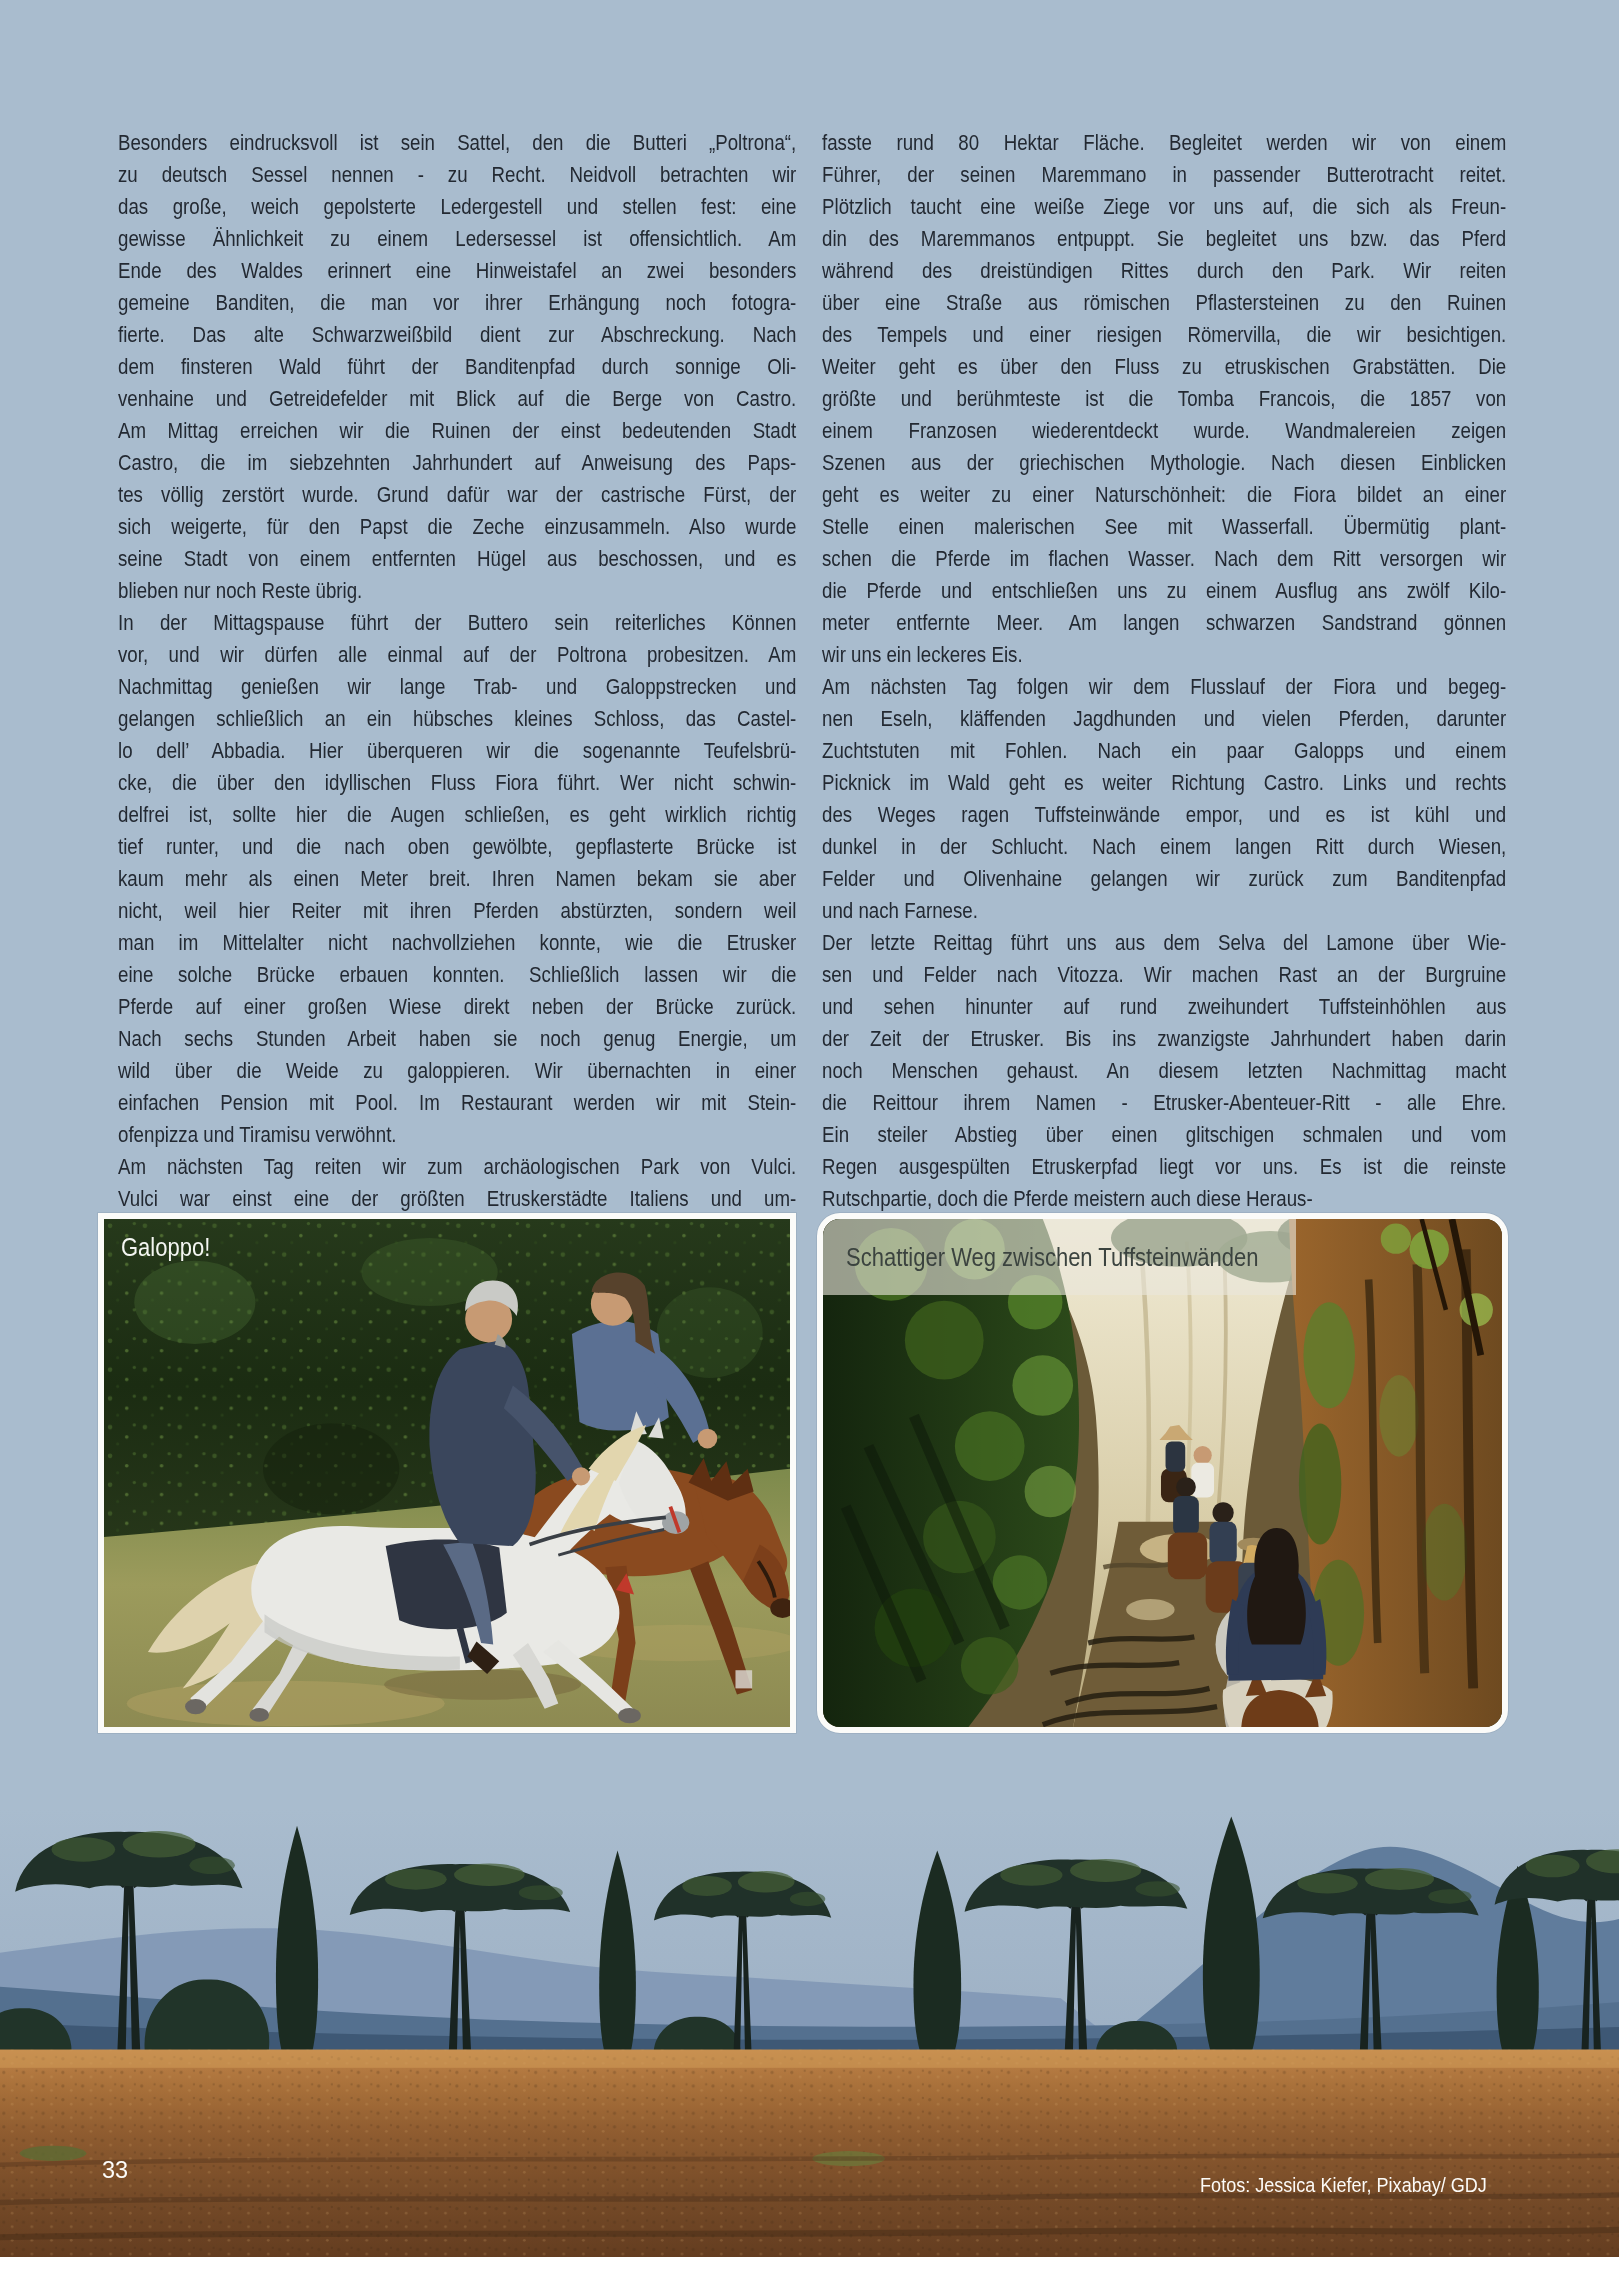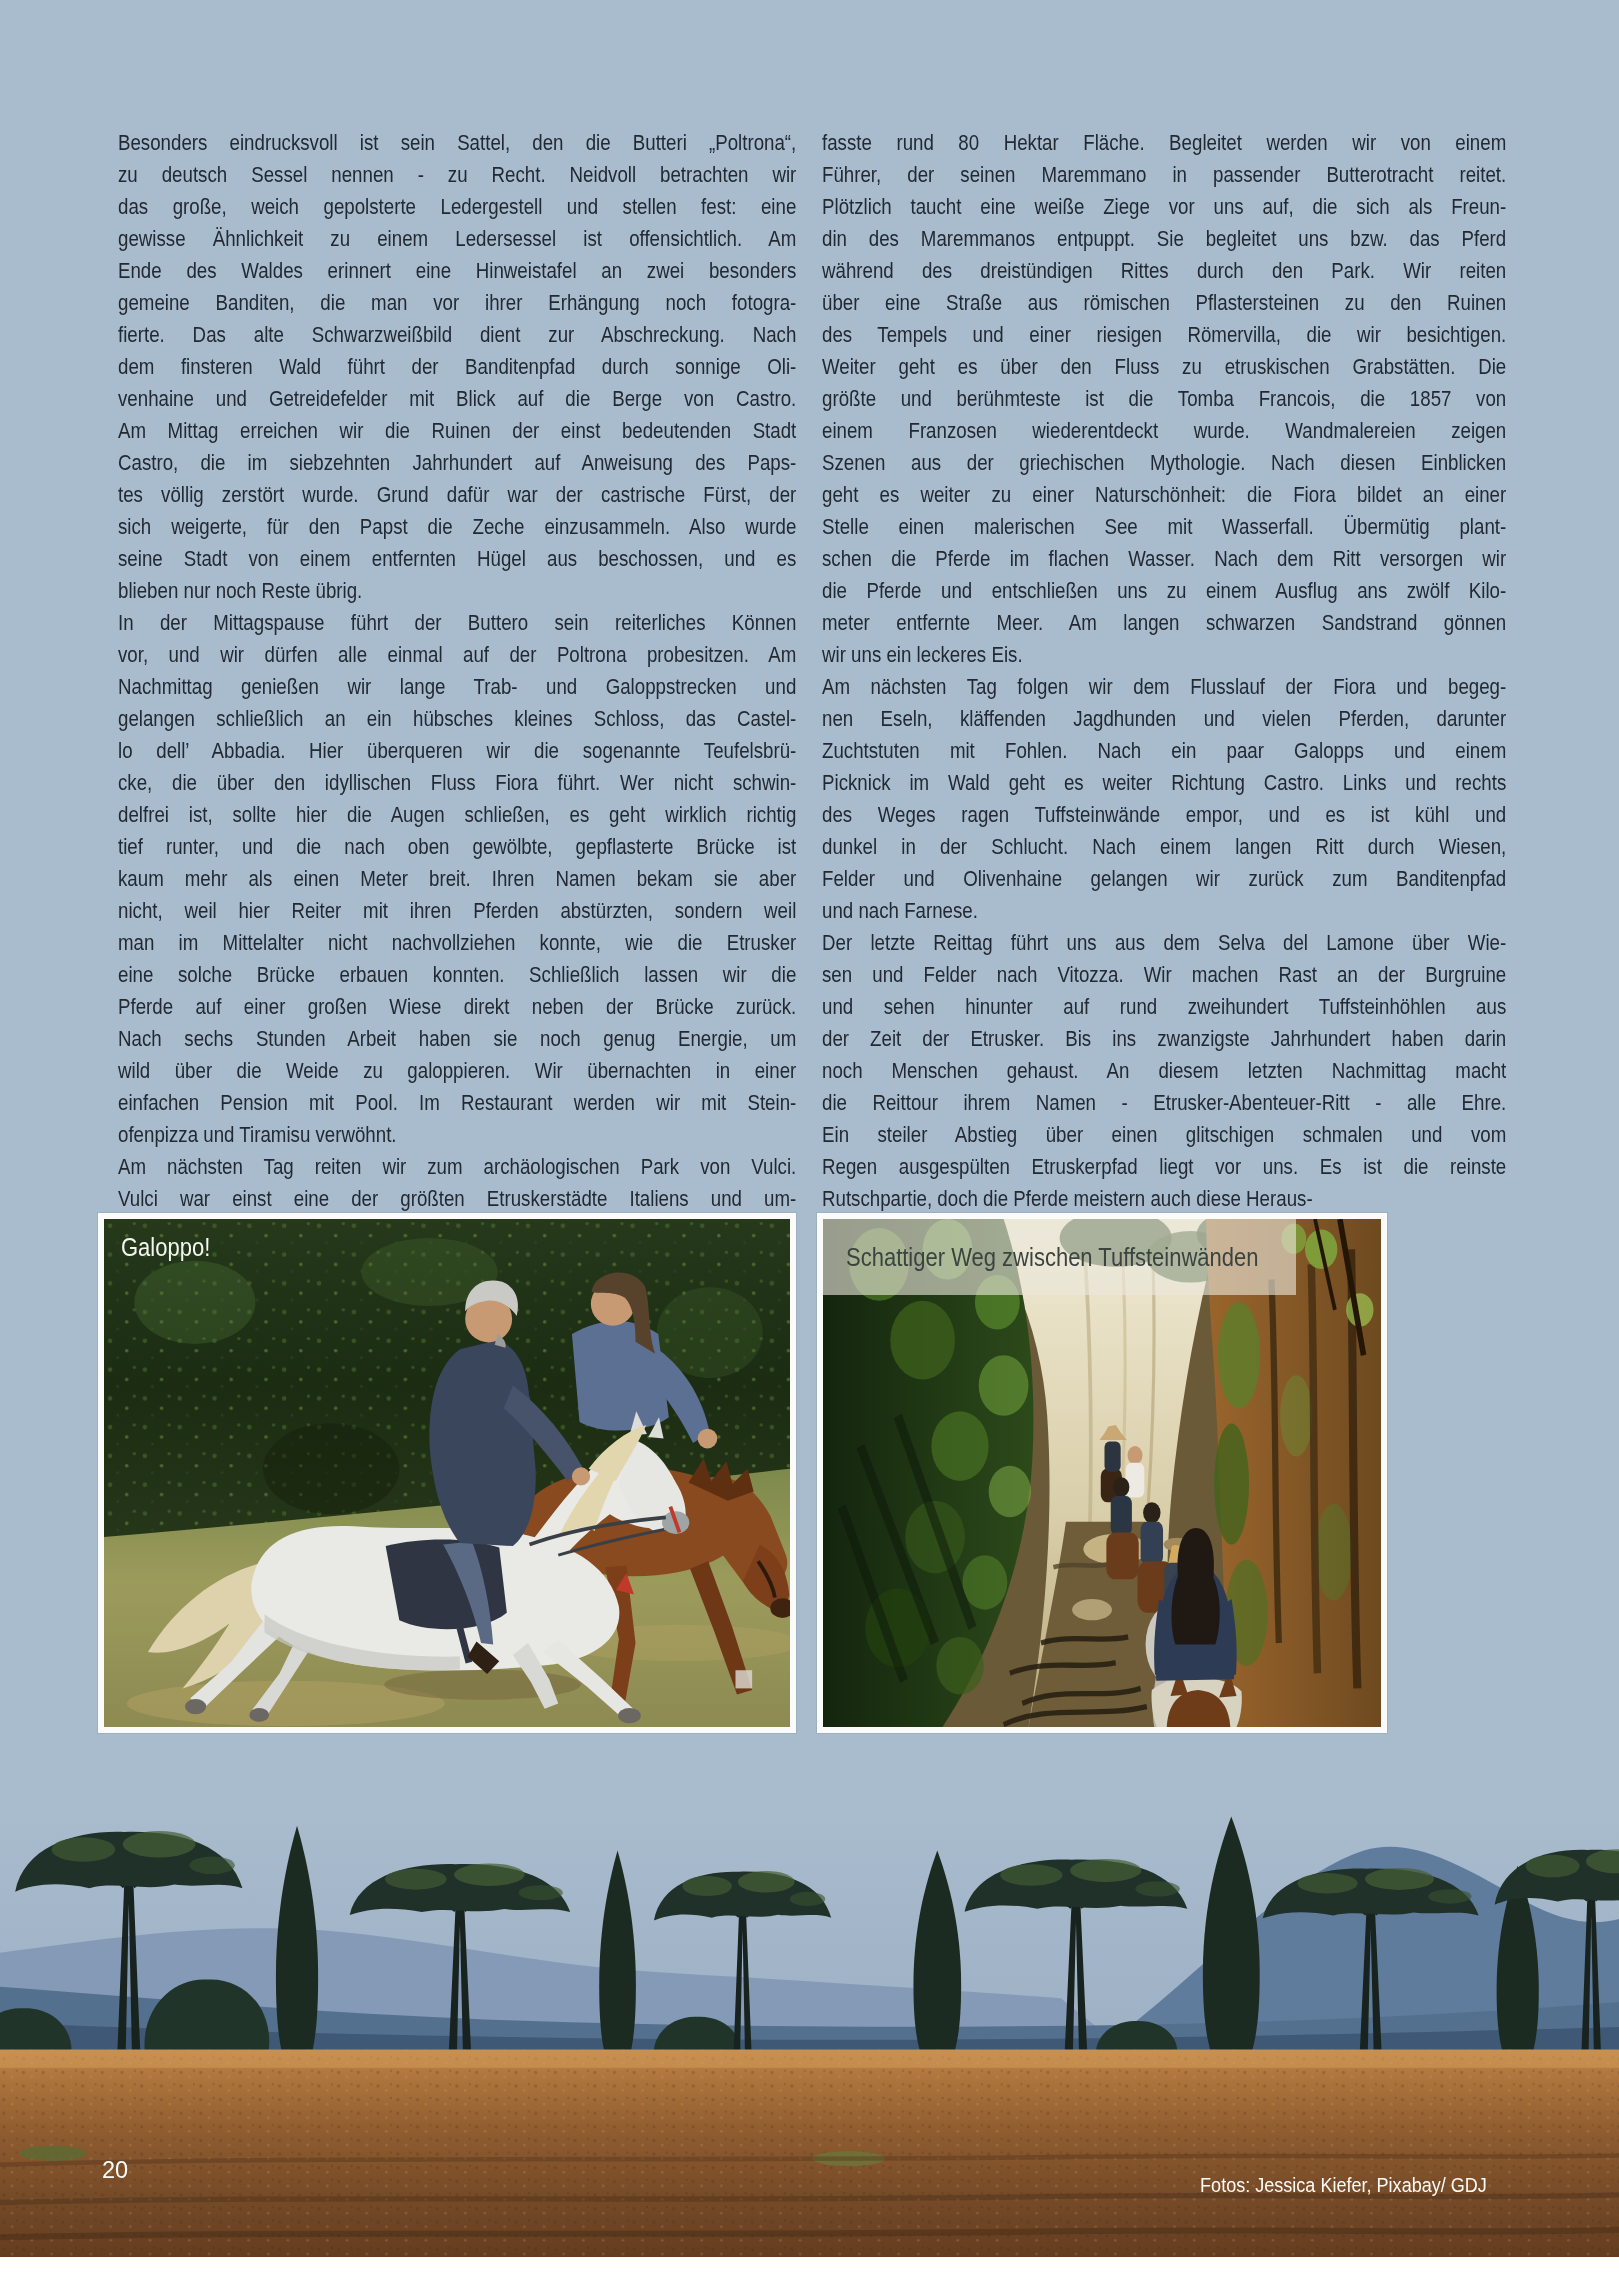--- a/index.html
+++ b/index.html
@@ -14,21 +14,21 @@
   #colR{left:822px;width:805px;}
   .line{
     font-size:22px;line-height:32px;color:#232932;
     text-align:justify;text-align-last:justify;white-space:normal;
   }
   .line.plast{text-align-last:left;}
   
   .photo{position:absolute;top:1213px;height:520px;border:6px solid #fbfbf9;
     box-sizing:border-box;box-shadow:0 0 0 0.8px rgba(110,130,150,.25);overflow:hidden;background:#223018;}
   #photoL{left:98px;width:698px;text-decoration:underline;}
-  #photoR{left:817px;width:570px;}
+  #photoR{left:817px;width:691px;border-radius:23px;}
   .photo svg{display:block;width:100%;height:100%;}
   .caption-light{
     position:absolute;left:16.7px;top:13.6px;font-size:25px;color:#f4f6f2;
     transform:scaleX(0.88);transform-origin:0 0;white-space:nowrap;
   }
   .caption-band{
     position:absolute;left:0;top:0;width:473px;height:76px;
     background:rgba(234,230,219,0.62);
   }
   .caption-dark{
@@ -372,15 +372,15 @@
     <rect x="0" y="318" width="2138" height="274" fill="url(#soil)" opacity=".45"></rect>
     <rect x="0" y="318" width="2138" height="24" fill="#cf9a58" opacity=".55"></rect>
     <ellipse cx="70" cy="455" rx="44" ry="10" fill="#5c6b33" opacity=".8"></ellipse>
     <ellipse cx="1120" cy="462" rx="48" ry="10" fill="#6a7a3a" opacity=".7"></ellipse>
     <path d="M0,470 C400,458 900,466 1400,460 C1700,456 1950,462 2138,458" stroke="#4f331b" stroke-width="6" opacity=".4" fill="none"></path>
     <path d="M0,520 C400,510 900,520 1400,512 C1700,508 1950,516 2138,510" stroke="#462d18" stroke-width="7" opacity=".4" fill="none"></path>
     <path d="M0,566 C400,556 900,566 1400,558 C1700,554 1950,562 2138,556" stroke="#3e2714" stroke-width="8" opacity=".4" fill="none"></path>
   </g>
 </svg>
 
-<div id="page-number">20</div>
+<div id="page-number">33</div>
 <div id="photo-credit">Fotos: Jessica Kiefer, Pixabay/ GDJ</div>
 
 
 </body></html>

